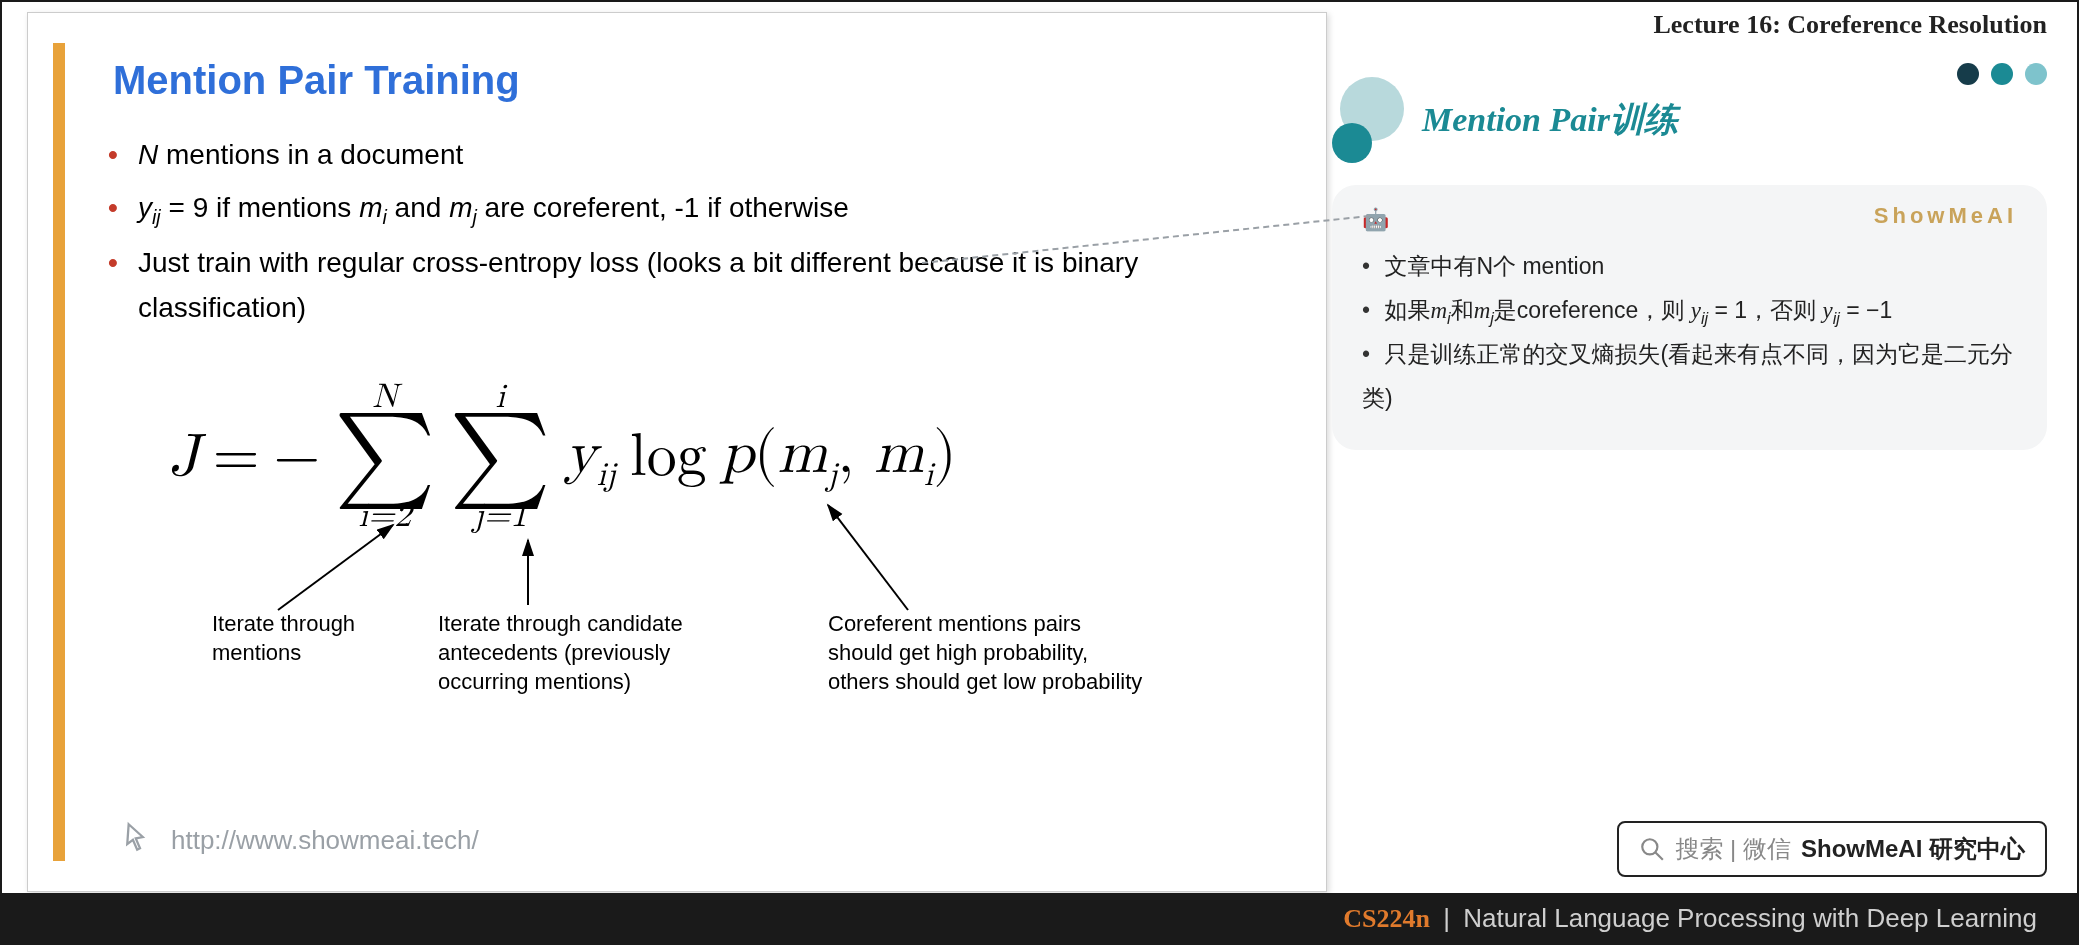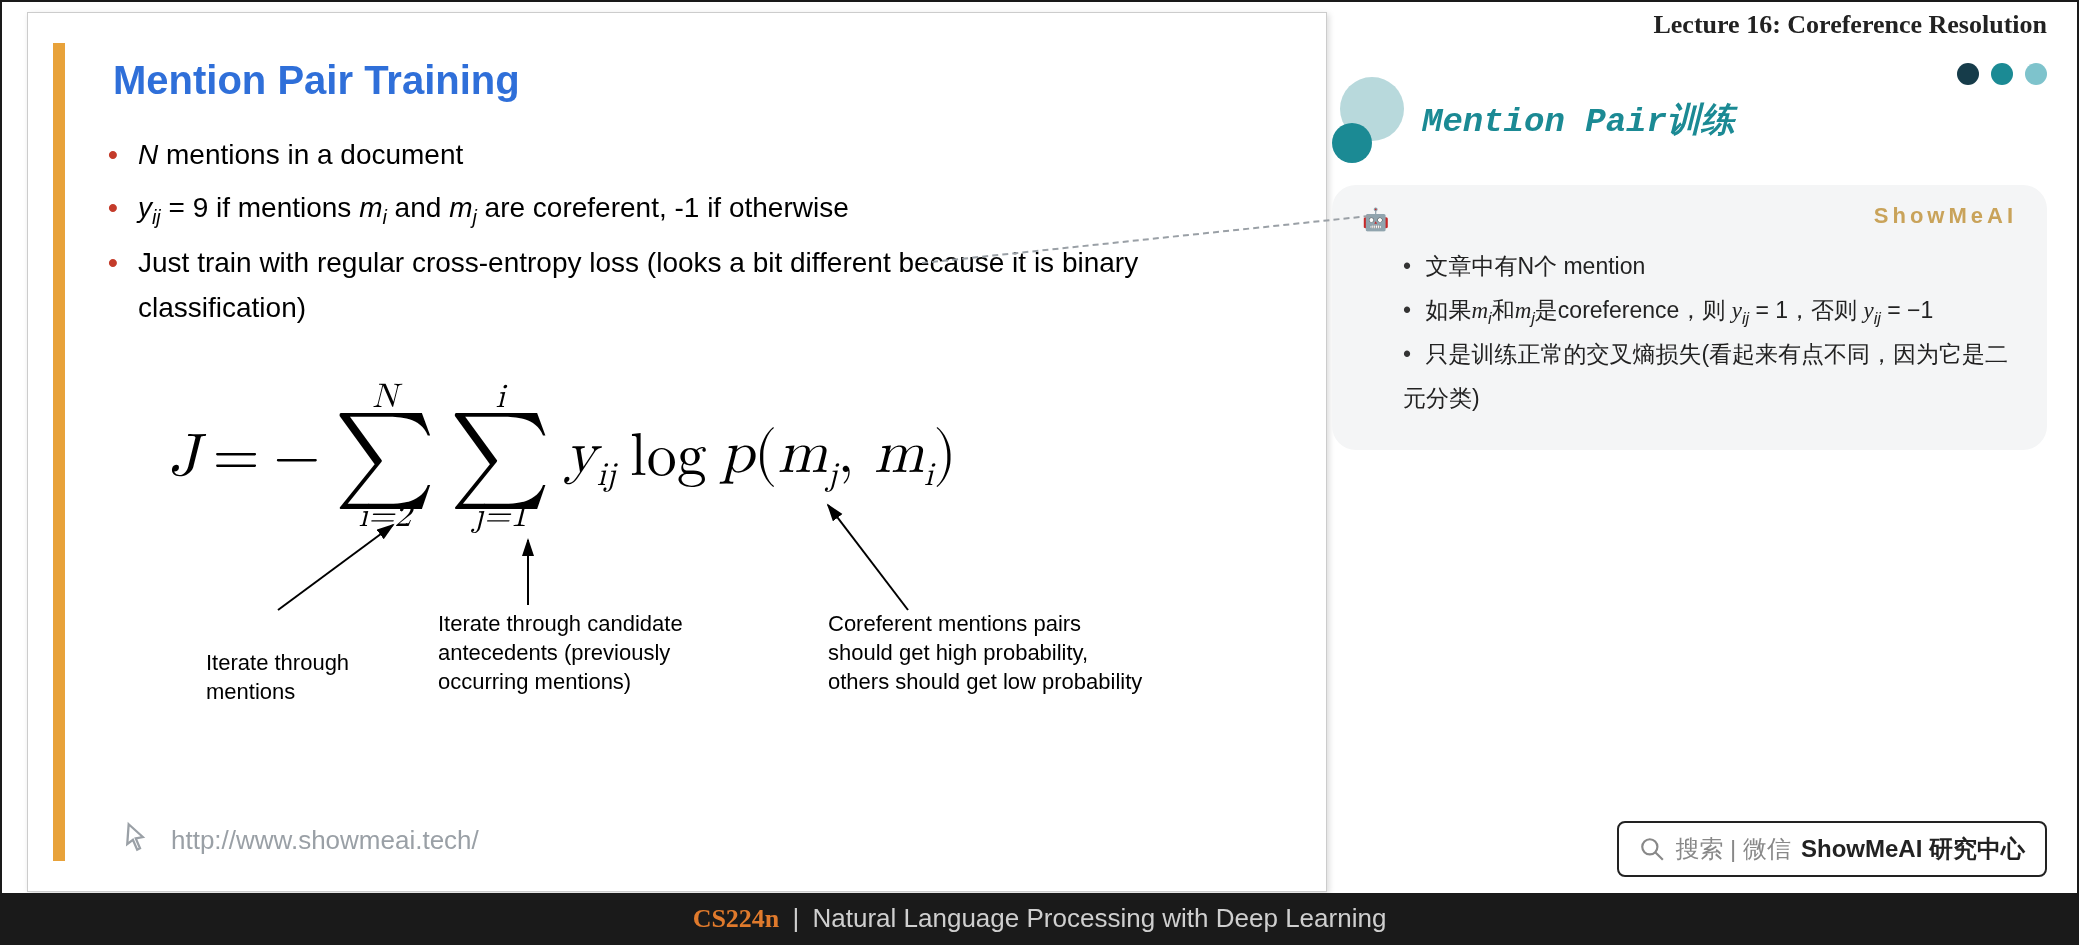--- a/index.html
+++ b/index.html
@@ -83,21 +83,21 @@
   .formula .it { font-style: italic; }
   .formula .subm { font-size: 0.55em; font-style: italic; vertical-align: sub; }
   .labels {
     position: absolute;
     top: 260px;
     display: flex;
     width: 1020px;
     font-size: 22px;
     line-height: 1.3;
   }
-  .label1 { position:absolute; left: 38px; width: 200px; margin-top: 39px; }
+  .label1 { position:absolute; left: 44px; width: 200px; }
   .label2 { position:absolute; left: 270px; width: 290px; }
   .label3 { position:absolute; left: 660px; width: 320px; }
   .arrow-svg { position: absolute; top: 0; left: 0; pointer-events: none; }
   .bg-circle {
     position: absolute;
     left: 690px; top: 135px;
     width: 225px; height: 225px;
     border-radius: 50%;
     background: #e6eff2;
     opacity: 0.85;
@@ -149,21 +149,21 @@
   }
   .teal-small {
     position: absolute;
     left: 0; top: 38px;
     width: 40px; height: 40px;
     border-radius: 50%;
     background: #1b8a94;
   }
   .section-title {
     color: #1b8a94;
-    font-family: Liberation Mono, monospace;
+    font-family: Liberation Serif, serif;
     font-weight: 700;
     font-size: 34px;
     font-style: italic;
     margin-left: 10px;
   }
   .dots-tr {
     position: absolute;
     right: 0; top: -22px;
     display: flex; gap: 12px;
   }
@@ -189,21 +189,20 @@
     font-weight: 700;
     letter-spacing: 4px;
     font-size: 22px;
   }
   .note-list {
     list-style: none;
     margin-top: 12px;
     font-size: 23px;
     line-height: 1.9;
     color: #222;
-    margin-left: 41px;
   }
   .note-list li::before {
     content: "• ";
     color: #333;
     margin-right: 8px;
   }
   .math-it { font-style: italic; font-family: Georgia, serif; }
   .msub { font-size: 0.7em; vertical-align: sub; font-style: italic; }
 
   .search-box {
@@ -224,21 +223,21 @@
   .search-box .bold { color: #222; font-weight: 700; }
 
   .footer {
     position: absolute;
     left: 0; right: 0; bottom: 0;
     height: 50px;
     background: #1a1a1a;
     color: #cfcfcf;
     display: flex;
     align-items: center;
-    justify-content: center;
+    justify-content: flex-end;
     padding: 0 40px;
     font-size: 26px;
   }
   .footer .course { color: #e07a2c; font-weight: 700; font-family: "Georgia", serif; }
   .footer .pipe { color: #cfcfcf; margin: 0 6px; }
   .footer-right { font-family: Georgia, serif; }
   .footer-right .x { color: #e07a2c; }
 
   .dashed-line {
     position: absolute;

